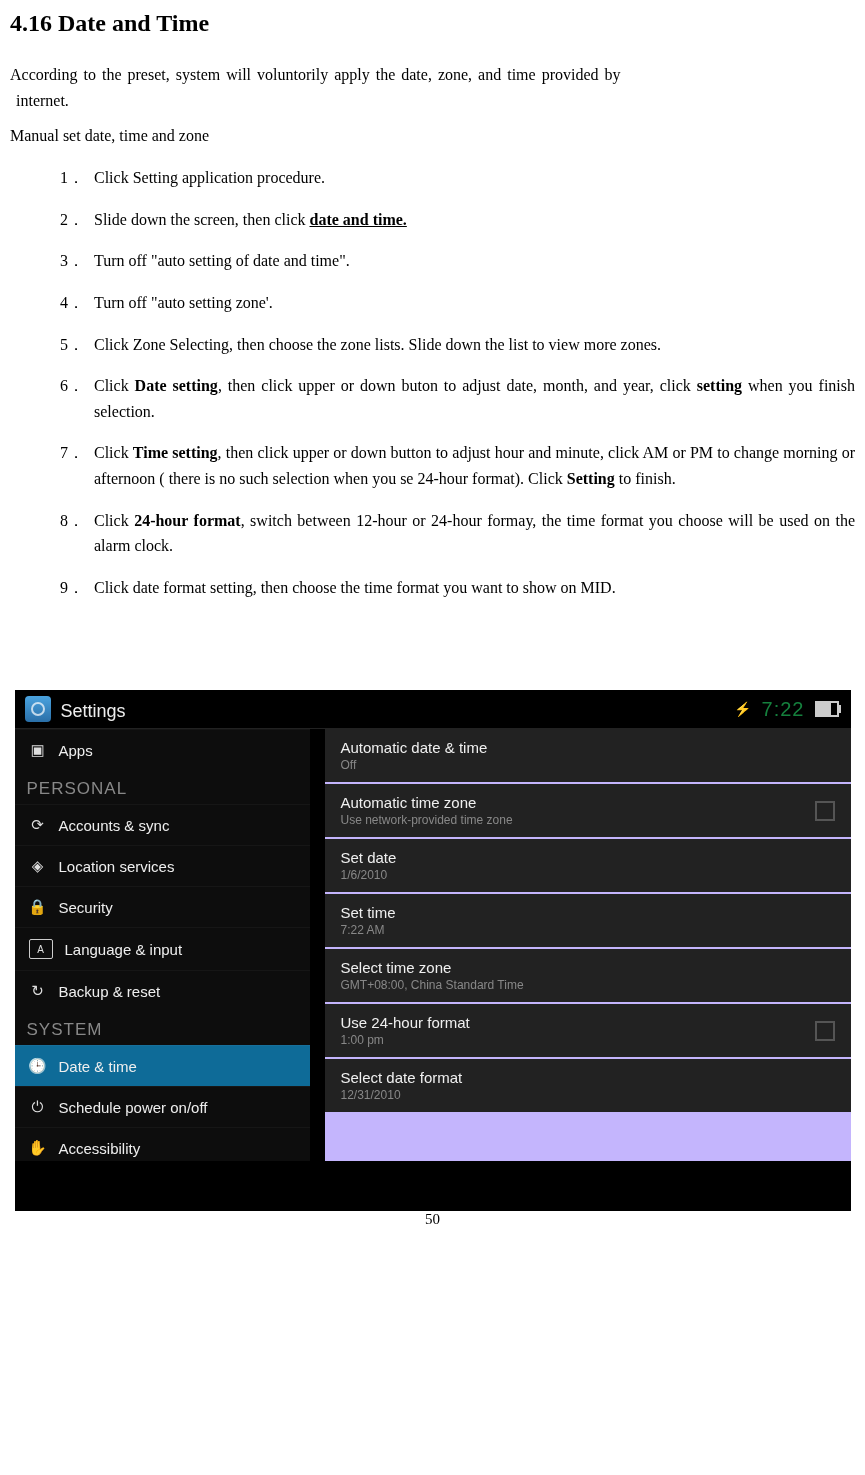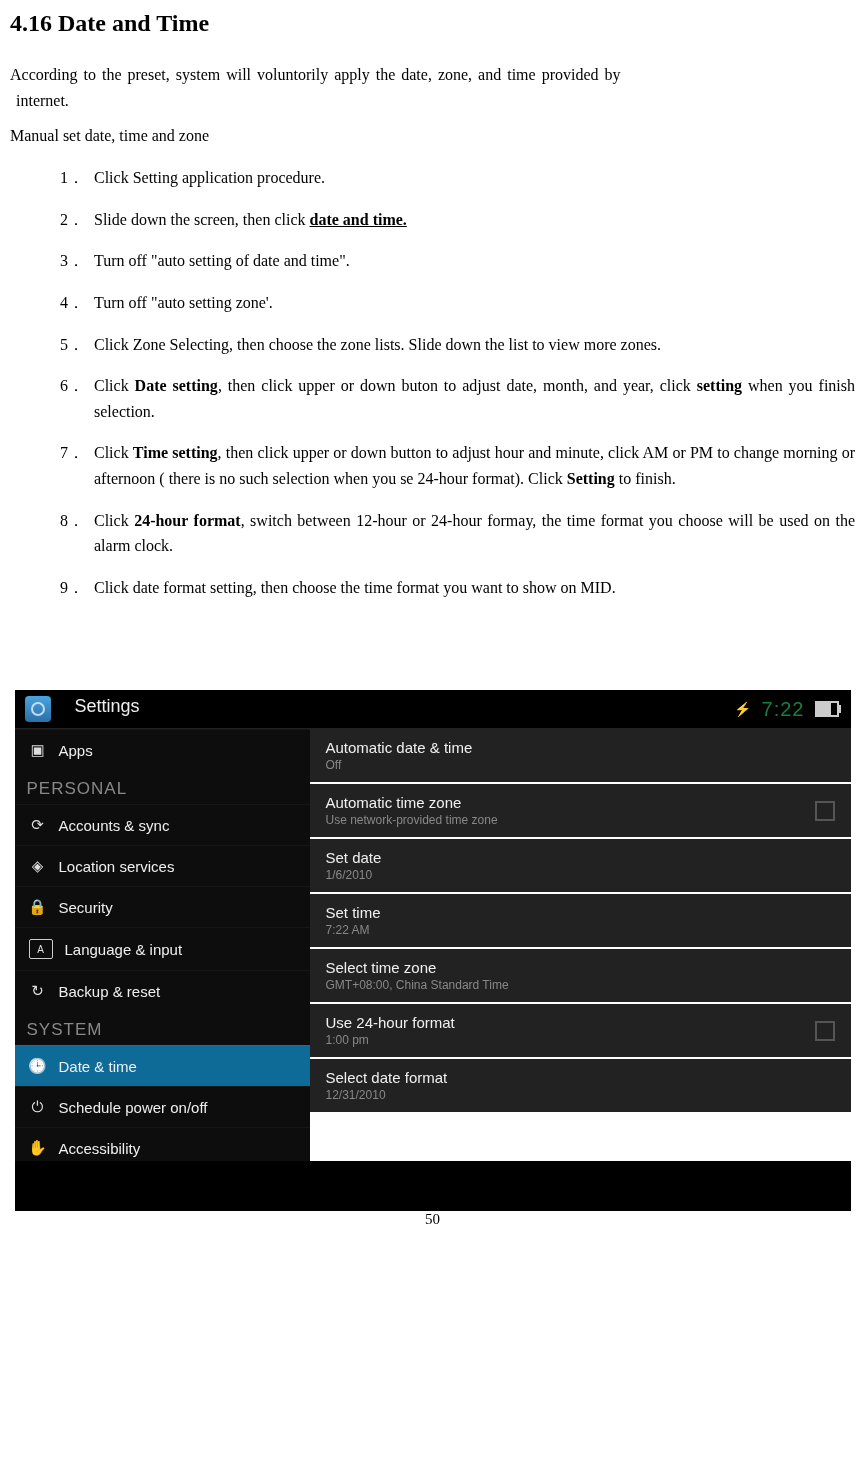--- a/index.html
+++ b/index.html
@@ -63,22 +63,22 @@
     box-sizing: border-box;
   }
   .shot .header {
     display: flex;
     align-items: center;
     justify-content: space-between;
     padding: 6px 12px 6px 10px;
   }
   .shot .header .left {
     display: flex;
-    align-items: flex-start;
-    gap: 24px;
+    align-items: flex-end;
+    gap: 10px;
   }
   .shot .header .gear {
     width: 26px; height: 26px;
     background: linear-gradient(#4aa3df, #2a6fa8);
     border-radius: 4px;
     position: relative;
   }
   .shot .header .gear:after {
     content: "";
     position: absolute;
@@ -151,21 +151,22 @@
   .shot .sidebar .icon {
     width: 18px; height: 18px;
     display: inline-flex;
     align-items: center;
     justify-content: center;
     color: #ddd;
   }
 
   .shot .main {
     flex: 1;
-    background: #ffffff;
+    background: #c4b5fd;
+    margin-left: 15px;
   }
   .shot .row {
     background: #222;
     margin-bottom: 2px;
     padding: 10px 16px;
     display: flex;
     align-items: center;
     justify-content: space-between;
   }
   .shot .row .texts .t1 { color: #f0f0f0; font-size: 15px; }

